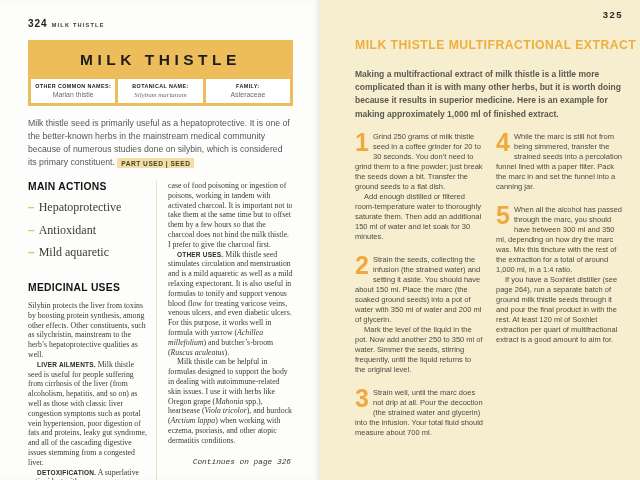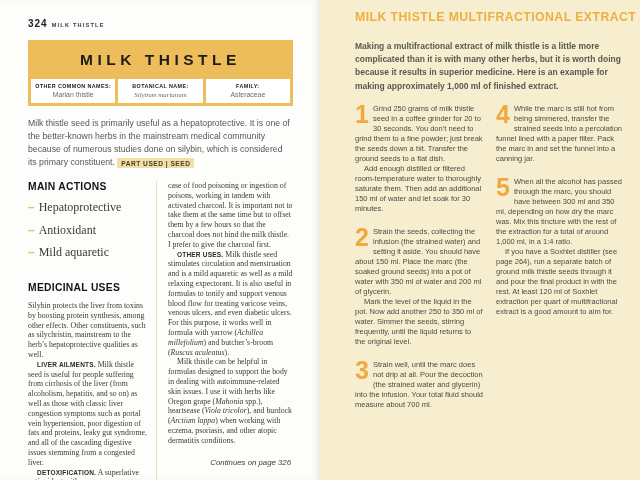--- a/index.html
+++ b/index.html
@@ -62,21 +62,21 @@
   p.serif {
     font-family:"Liberation Serif", serif; font-size:7.8px; line-height:9.8px;
     color:#3b3936; margin:0;
   }
   p.indent { text-indent:9px; }
   .runin {
     font-family:"Liberation Sans", sans-serif; font-weight:bold;
     font-size:6.5px; letter-spacing:.2px; color:#2c2a26;
   }
   .continues {
-    font-family:Liberation Sans, sans-serif; font-style:italic; font-size:7.8px;
+    font-family:Liberation Mono, monospace; font-style:italic; font-size:7.8px;
     color:#3b3936; text-align:right; margin:12px 2px 0 0;
   }
 
   
   .page-right {
     width:320px; background:#F7EED0;
     padding:9px 14px 0 35px;
   }
   .rp-pagenum {
     text-align:right; font-weight:bold; font-size:9.5px; letter-spacing:1.5px;
@@ -151,20 +151,21 @@
       <div class="col2">
         <p class="serif">case of food poisoning or ingestion of poisons, working in tandem with activated charcoal. It is important not to take them at the same time but to offset them by a few hours so that the charcoal does not bind the milk thistle. I prefer to give the charcoal first.</p>
         <p class="serif indent"><span class="runin">OTHER USES.</span><span> Milk thistle seed stimulates circulation and menstruation and is a mild aquaretic as well as a mild relaxing expectorant. It is also useful in formulas to tonify and support venous blood flow for treating varicose veins, venous ulcers, and even diabetic ulcers. For this purpose, it works well in formula with yarrow (</span><span style="font-style: italic;">Achillea millefolium</span><span>) and butcher’s-broom (</span><span style="font-style: italic;">Ruscus aculeatus</span><span>).</span></p>
         <p class="serif indent"><span>Milk thistle can be helpful in formulas designed to support the body in dealing with autoimmune-related skin issues. I use it with herbs like Oregon grape (</span><span style="font-style: italic;">Mahonia</span><span> spp.), heartsease (</span><span style="font-style: italic;">Viola tricolor</span><span>), and burdock (</span><span style="font-style: italic;">Arctium lappa</span><span>) when working with eczema, psoriasis, and other atopic dermatitis conditions.</span></p>
         <p class="continues">Continues on page 326</p>
       </div>
     </div>
   </div>
 
   <div class="page page-right">
+    <div class="rp-pagenum">325</div>
     <h2 class="rp-title">MILK THISTLE MULTIFRACTIONAL EXTRACT</h2>
     <p class="rp-intro">Making a multifractional extract of milk thistle is a little more complicated than it is with many other herbs, but it is worth doing because it results in superior medicine. Here is an example for making approximately 1,000 ml of finished extract.</p>
 
     <div class="steps">
       <div class="steps-col">
         <div class="step">
           <span class="step-num">1</span>
           <p class="step-para">Grind 250 grams of milk thistle seed in a coffee grinder for 20 to 30 seconds. You don’t need to grind them to a fine powder; just break the seeds down a bit. Transfer the ground seeds to a flat dish.</p>
           <p class="step-para cont">Add enough distilled or filtered room-temperature water to thoroughly saturate them. Then add an additional 150 ml of water and let soak for 30 minutes.</p>
         </div>

